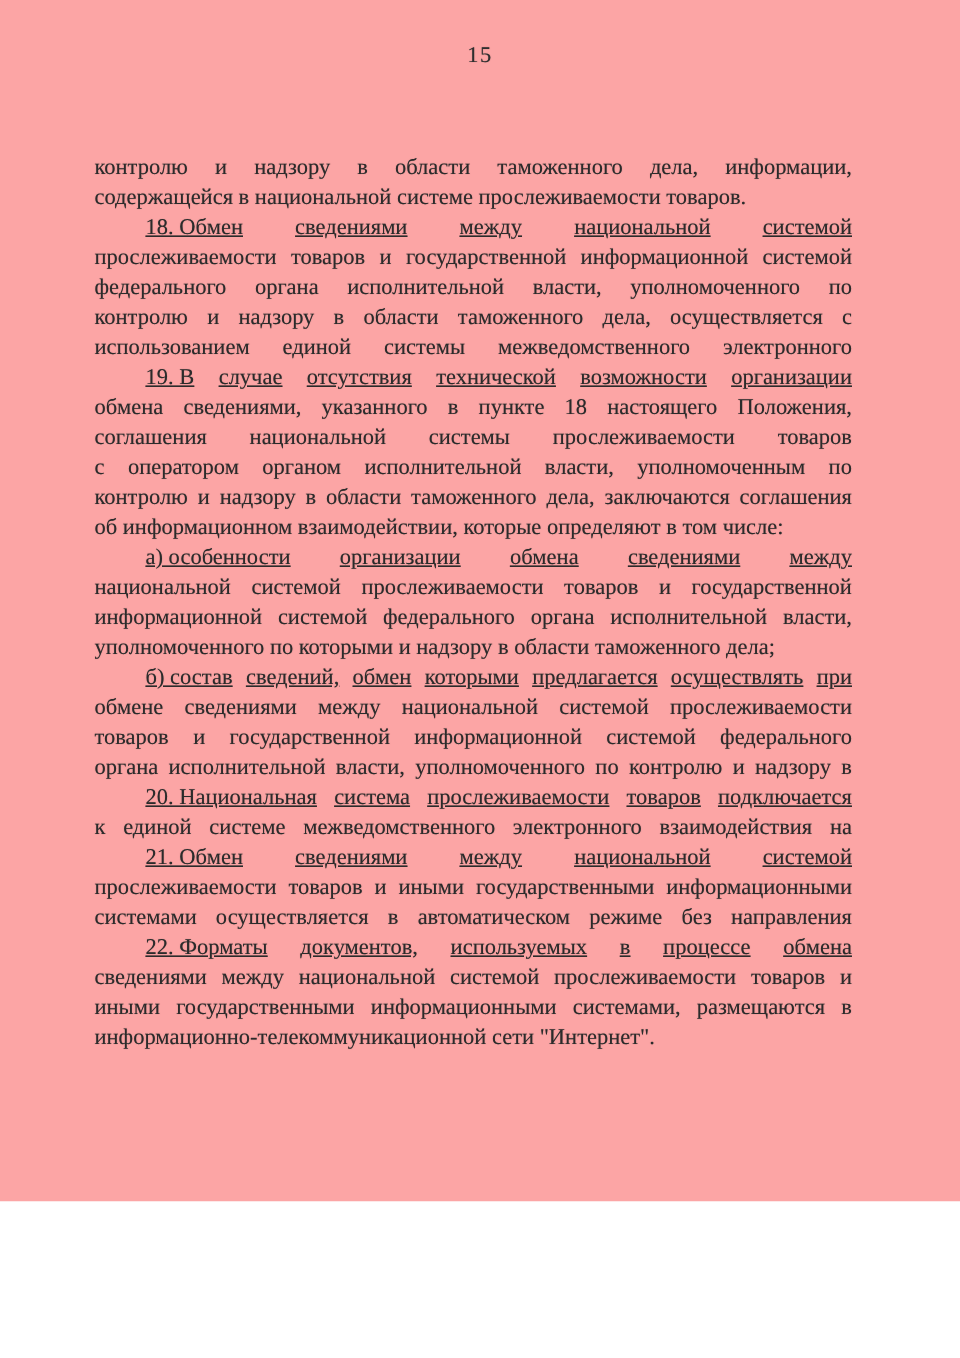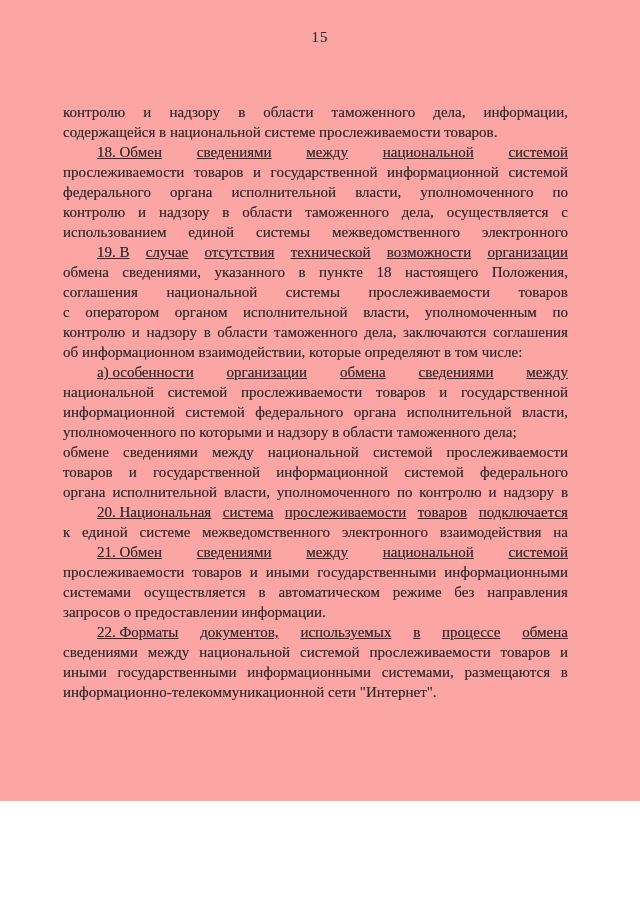--- a/index.html
+++ b/index.html
@@ -186,20 +186,29 @@
       </div>
       <div class="doc-line justified">
         <span>информационной</span>
         <span>системой</span>
         <span>федерального</span>
         <span>органа</span>
         <span>исполнительной</span>
         <span>власти,</span>
       </div>
       <div class="doc-line">уполномоченного по которыми и надзору в области таможенного дела;</div>
+      <div class="doc-line indent justified">
+        <span>б)&nbsp;состав</span>
+        <span>сведений,</span>
+        <span>обмен</span>
+        <span>которыми</span>
+        <span>предлагается</span>
+        <span>осуществлять</span>
+        <span>при</span>
+      </div>
       <div class="doc-line justified">
         <span>обмене</span>
         <span>сведениями</span>
         <span>между</span>
         <span>национальной</span>
         <span>системой</span>
         <span>прослеживаемости</span>
       </div>
       <div class="doc-line justified">
         <span>товаров</span>
@@ -253,21 +262,20 @@
       </div>
       <div class="doc-line justified">
         <span>системами</span>
         <span>осуществляется</span>
         <span>в</span>
         <span>автоматическом</span>
         <span>режиме</span>
         <span>без</span>
         <span>направления</span>
       </div>
-      <div class="doc-line">запросов о предоставлении информации.</div>
       <div class="doc-line indent justified">
         <span>22.&nbsp;Форматы</span>
         <span>документов,</span>
         <span>используемых</span>
         <span>в</span>
         <span>процессе</span>
         <span>обмена</span>
       </div>
       <div class="doc-line justified">
         <span>сведениями</span>

